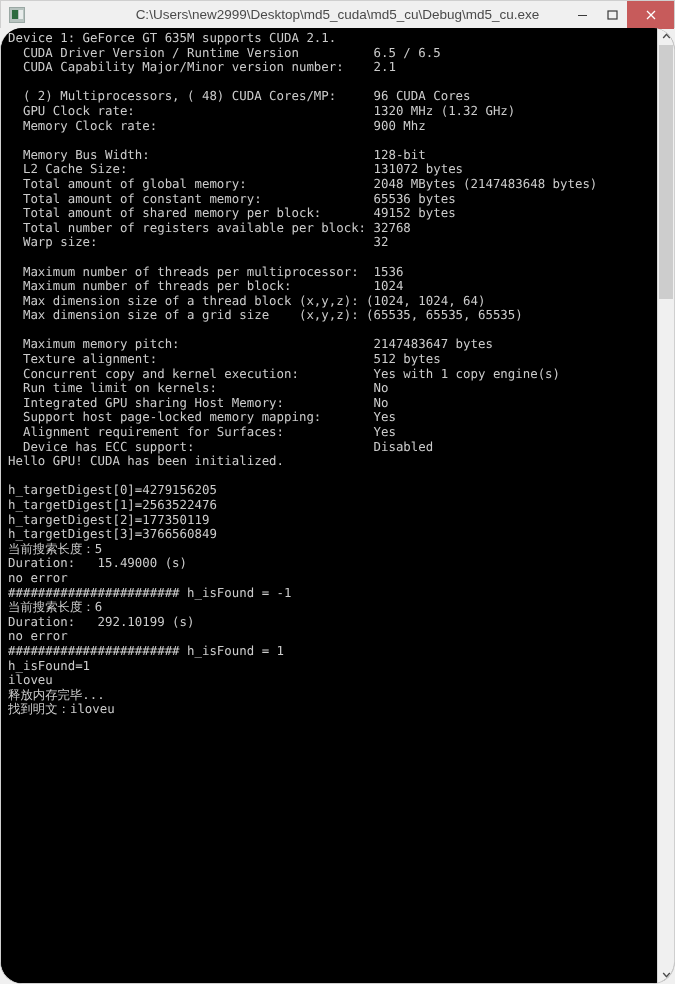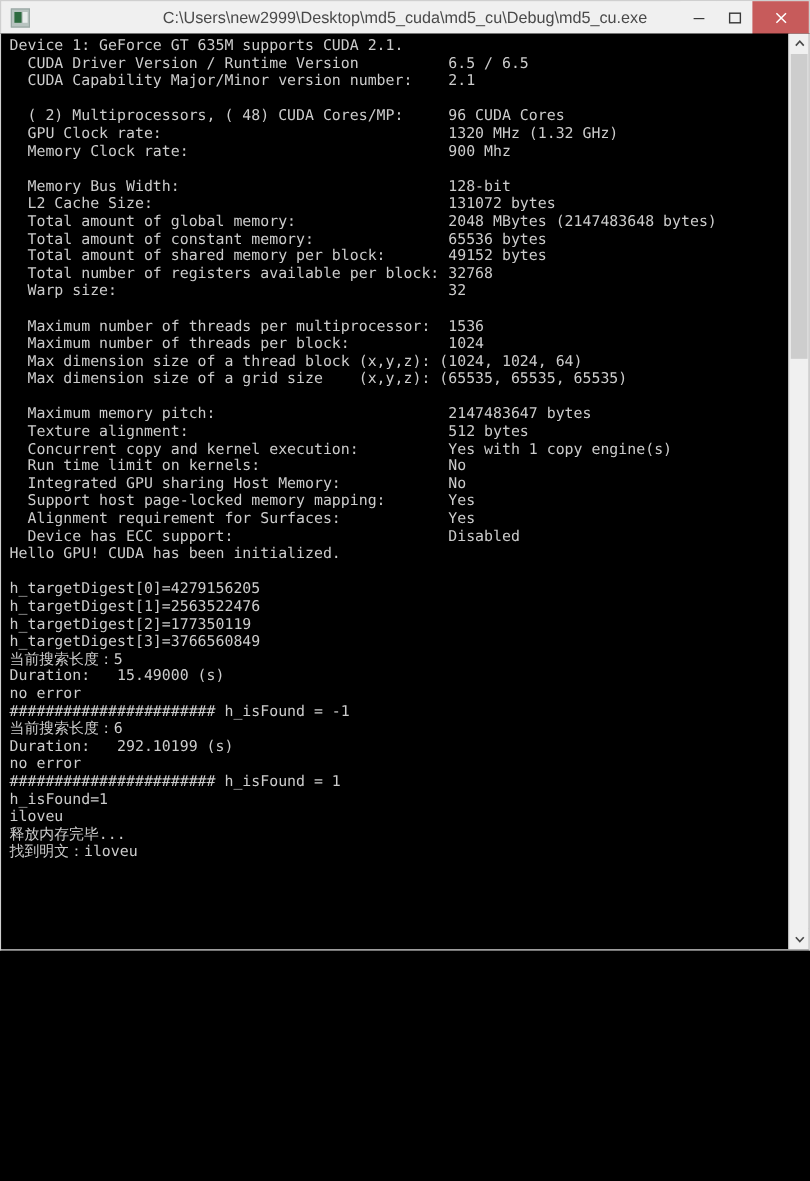--- a/index.html
+++ b/index.html
@@ -11,21 +11,21 @@
   body {
     width: 675px;
     height: 984px;
     overflow: hidden;
     font-family: "DejaVu Sans Mono", monospace;
   }
 
   #window {
     position: relative;
     width: 675px;
-    height: 792px;
+    height: 984px;
     background: #f0f0f0;
     box-sizing: border-box;
     display: flex;
     flex-direction: column;
   }
 
   
   #titlebar {
     position: relative;
     height: 28px;
@@ -111,20 +111,21 @@
   #console-area {
     flex: 1 1 auto;
     position: relative;
     display: flex;
     background: #000000;
     border-left: 1px solid #cfcfcf;
     border-right: 1px solid #cfcfcf;
     border-bottom: 1px solid #cfcfcf;
     box-sizing: border-box;
     overflow: hidden;
+    border-radius: 22px;
   }
 
   #console-output {
     flex: 1 1 auto;
     margin: 0;
     padding: 3px 0 0 7px;
     background: #000000;
     color: #cccccc;
     font-family: "DejaVu Sans Mono", monospace;
     font-size: 12.4px;

